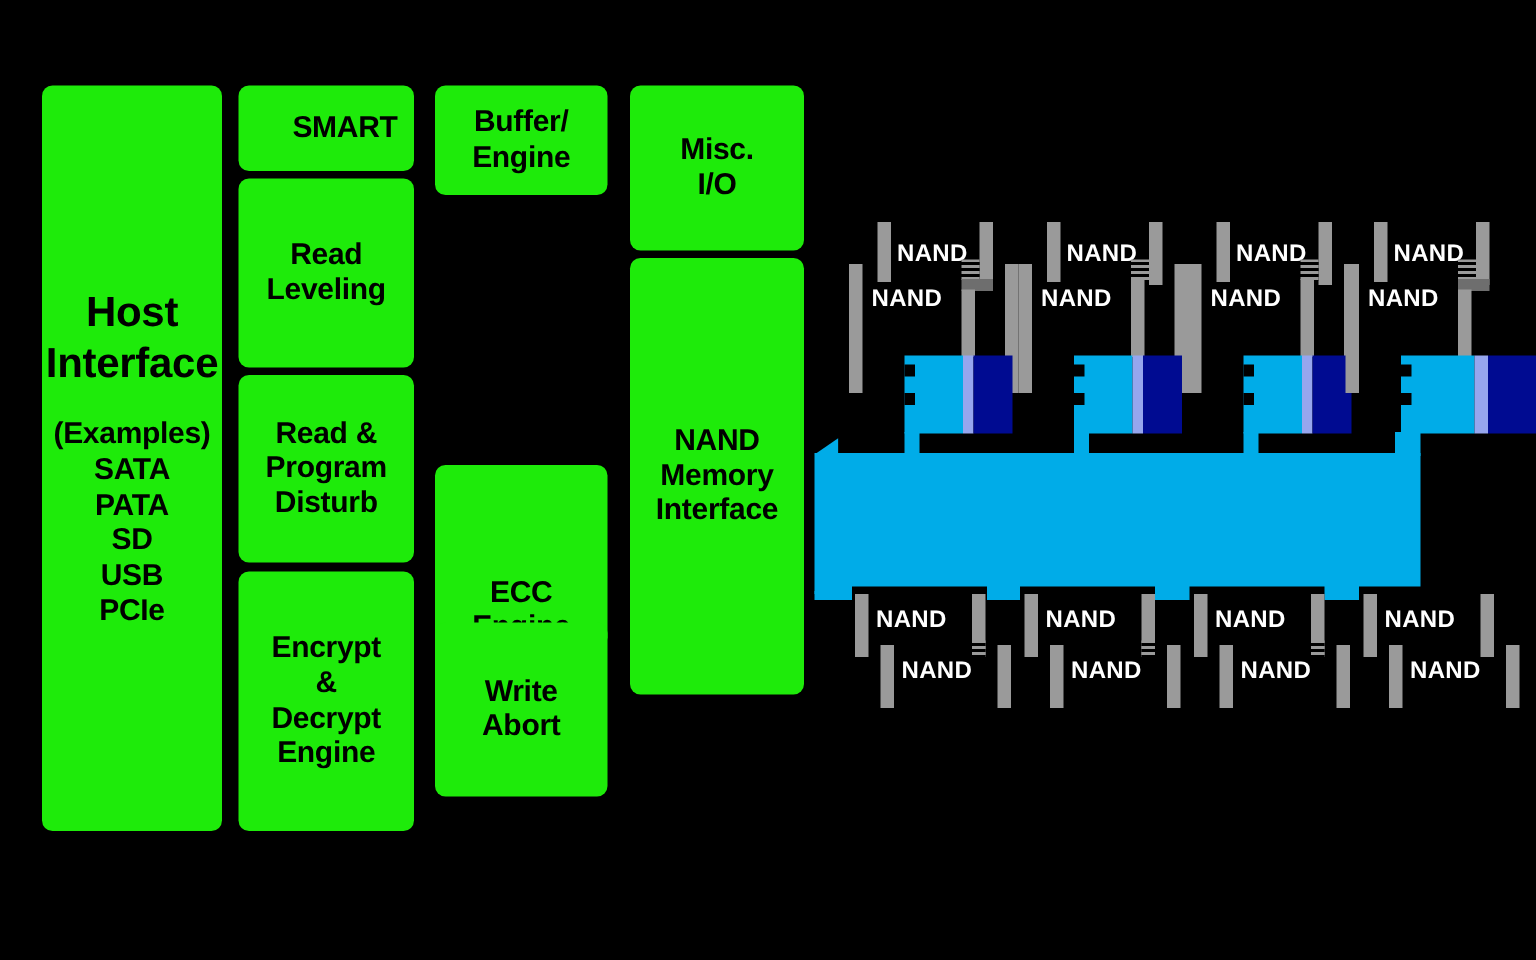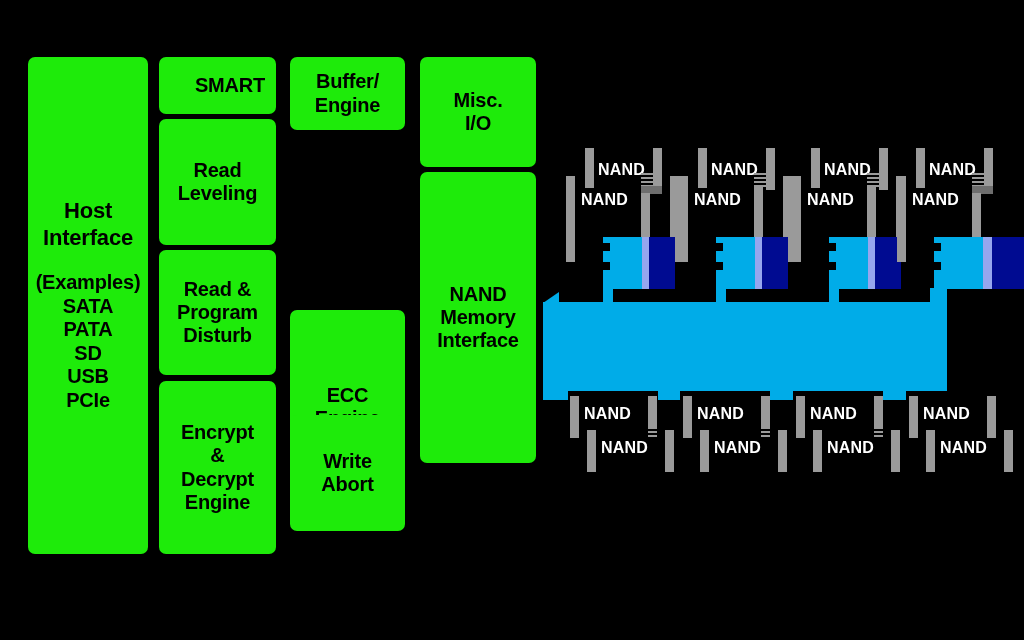--- a/index.html
+++ b/index.html
@@ -25,21 +25,21 @@
     line-height:1.16;
     letter-spacing:-0.2px;
     white-space:pre-line;
     box-sizing:border-box;
     padding:2px 4px;
   }
   .f20{font-size:20px;}
 
   
   .hostwrap{flex-direction:column;justify-content:center;}
-  .host-title{font-size:22px;font-weight:bold;line-height:1.2;white-space:pre-line;}
+  .host-title{font-size:28px;font-weight:bold;line-height:1.2;white-space:pre-line;}
   .host-sub{font-size:20px;font-weight:bold;line-height:1.18;white-space:pre-line;margin-top:20px;}
 
   
   .bus{position:absolute;background:#00ace8;}
   .stub{position:absolute;background:#00ace8;}
 
   .chip{position:absolute;}
   .chip .lite{position:absolute;left:0;top:0;width:54%;height:100%;background:#00ace8;}
   .chip .peri{position:absolute;left:54%;top:0;width:10%;height:100%;background:#96a6ee;}
   .chip .navy{position:absolute;left:64%;top:0;width:36%;height:100%;background:#000b91;}

